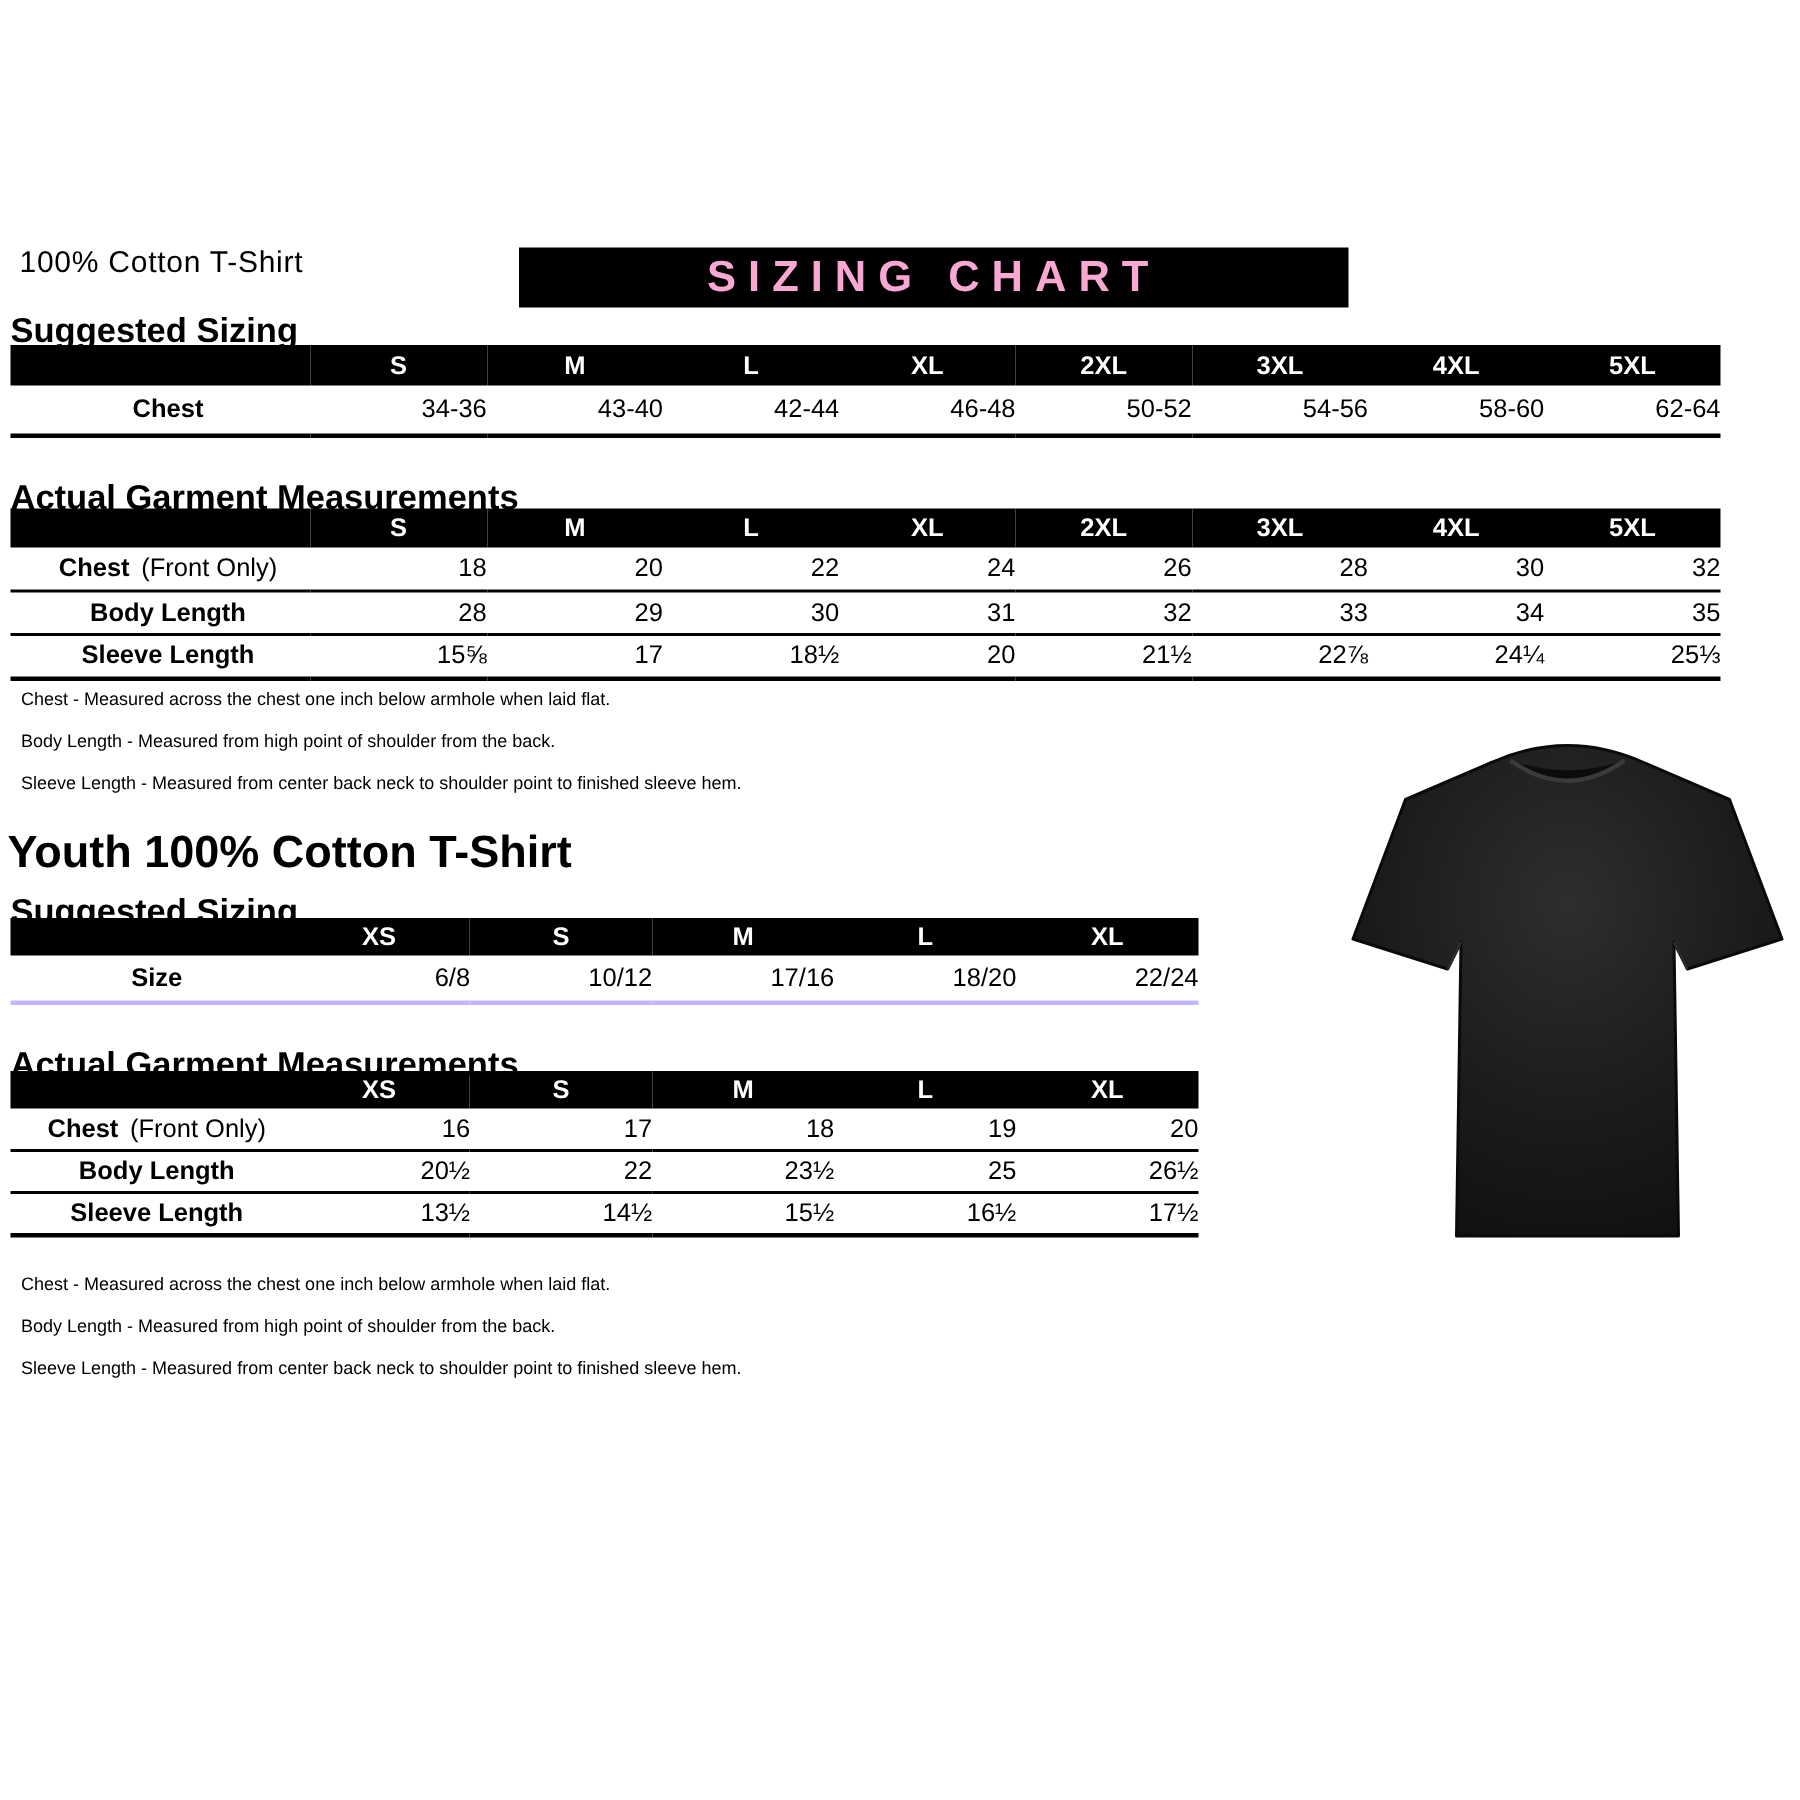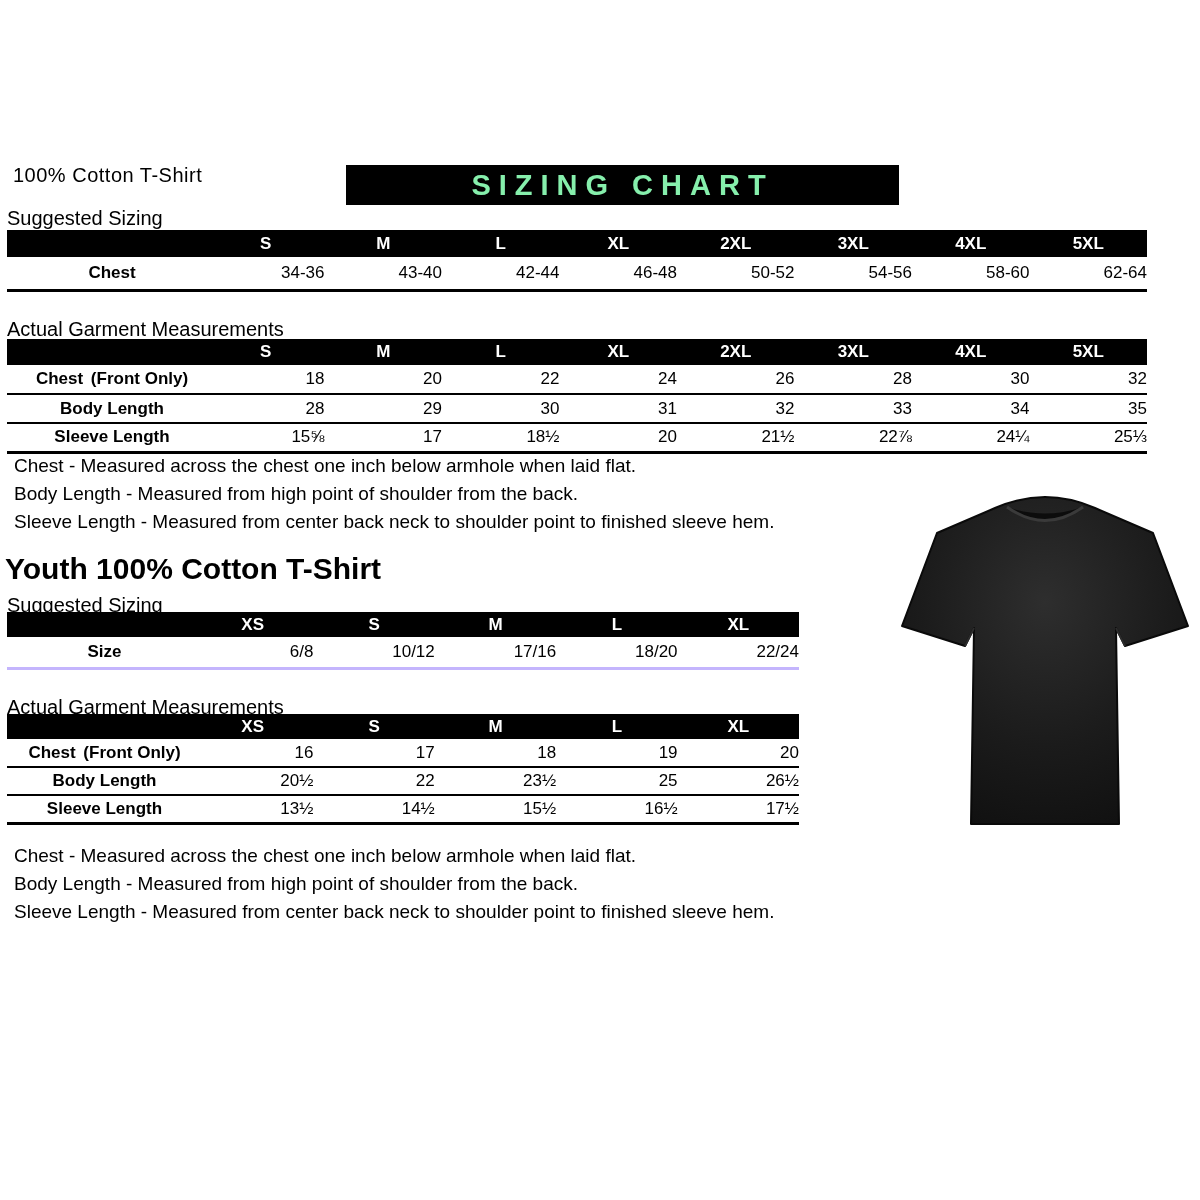--- a/index.html
+++ b/index.html
@@ -8,25 +8,25 @@
     background:#ffffff;
     color:#000000;
     font-family:"Liberation Sans","DejaVu Sans",sans-serif;
     position:relative;
     overflow:hidden;
   }
   .abs { position:absolute; }
 
   .page-title { font-size:20px; font-weight:400; letter-spacing:0.5px; }
   .youth-title { font-size:30px; font-weight:700; }
-  .section-label { font-size:20px; font-weight:400; }
+  .section-label { font-size:23px; font-weight:700; }
 
   .banner {
     background:#000;
-    color:#86efac;
+    color:#f9a8d4;
     display:flex;
     align-items:center;
     justify-content:center;
     font-size:29px;
     font-weight:700;
     letter-spacing:8px;
   }
 
   table.t {
     position:absolute;
@@ -35,21 +35,21 @@
     font-size:17px;
   }
   table.t th {
     background:#000;
     color:#fff;
     font-weight:700;
     text-align:center;
     font-size:17px;
   }
   .lbl { font-weight:700; padding-left:10px; text-align:center; white-space:nowrap; }
-  .lbl .note { font-weight:700; margin-left:3px; }
+  .lbl .note { font-weight:400; margin-left:3px; }
   .val { text-align:right; }
 
   
   .t1 thead tr { height:27px; }
   .t1 tbody tr { height:33px; }
   .t1 tbody td { border-bottom:3px solid #000; }
   .c-label8 { width:200px; }
 
   
   .t2 thead tr { height:26px; }
@@ -63,21 +63,21 @@
   .y1 tbody td { border-bottom:3px solid #c4b5fd; }
   .c-label5 { width:185px; }
 
   
   .y2 thead tr { height:25px; }
   .y2 tbody tr { height:28px; }
   .y2 tbody td { border-bottom:2px solid #000; }
   .y2 tbody tr:last-child td { border-bottom:3px solid #000; }
 
   .notes p {
-    font-size:19px;
+    font-size:12px;
     line-height:28px;
     white-space:nowrap;
   }
 </style>
 </head>
 <body>
 
 <div class="abs page-title" style="left:13px; top:164px;">100% Cotton T-Shirt</div>
 
 <div class="abs banner" style="left:346px; top:165px; width:553px; height:40px;">SIZING CHART</div>

